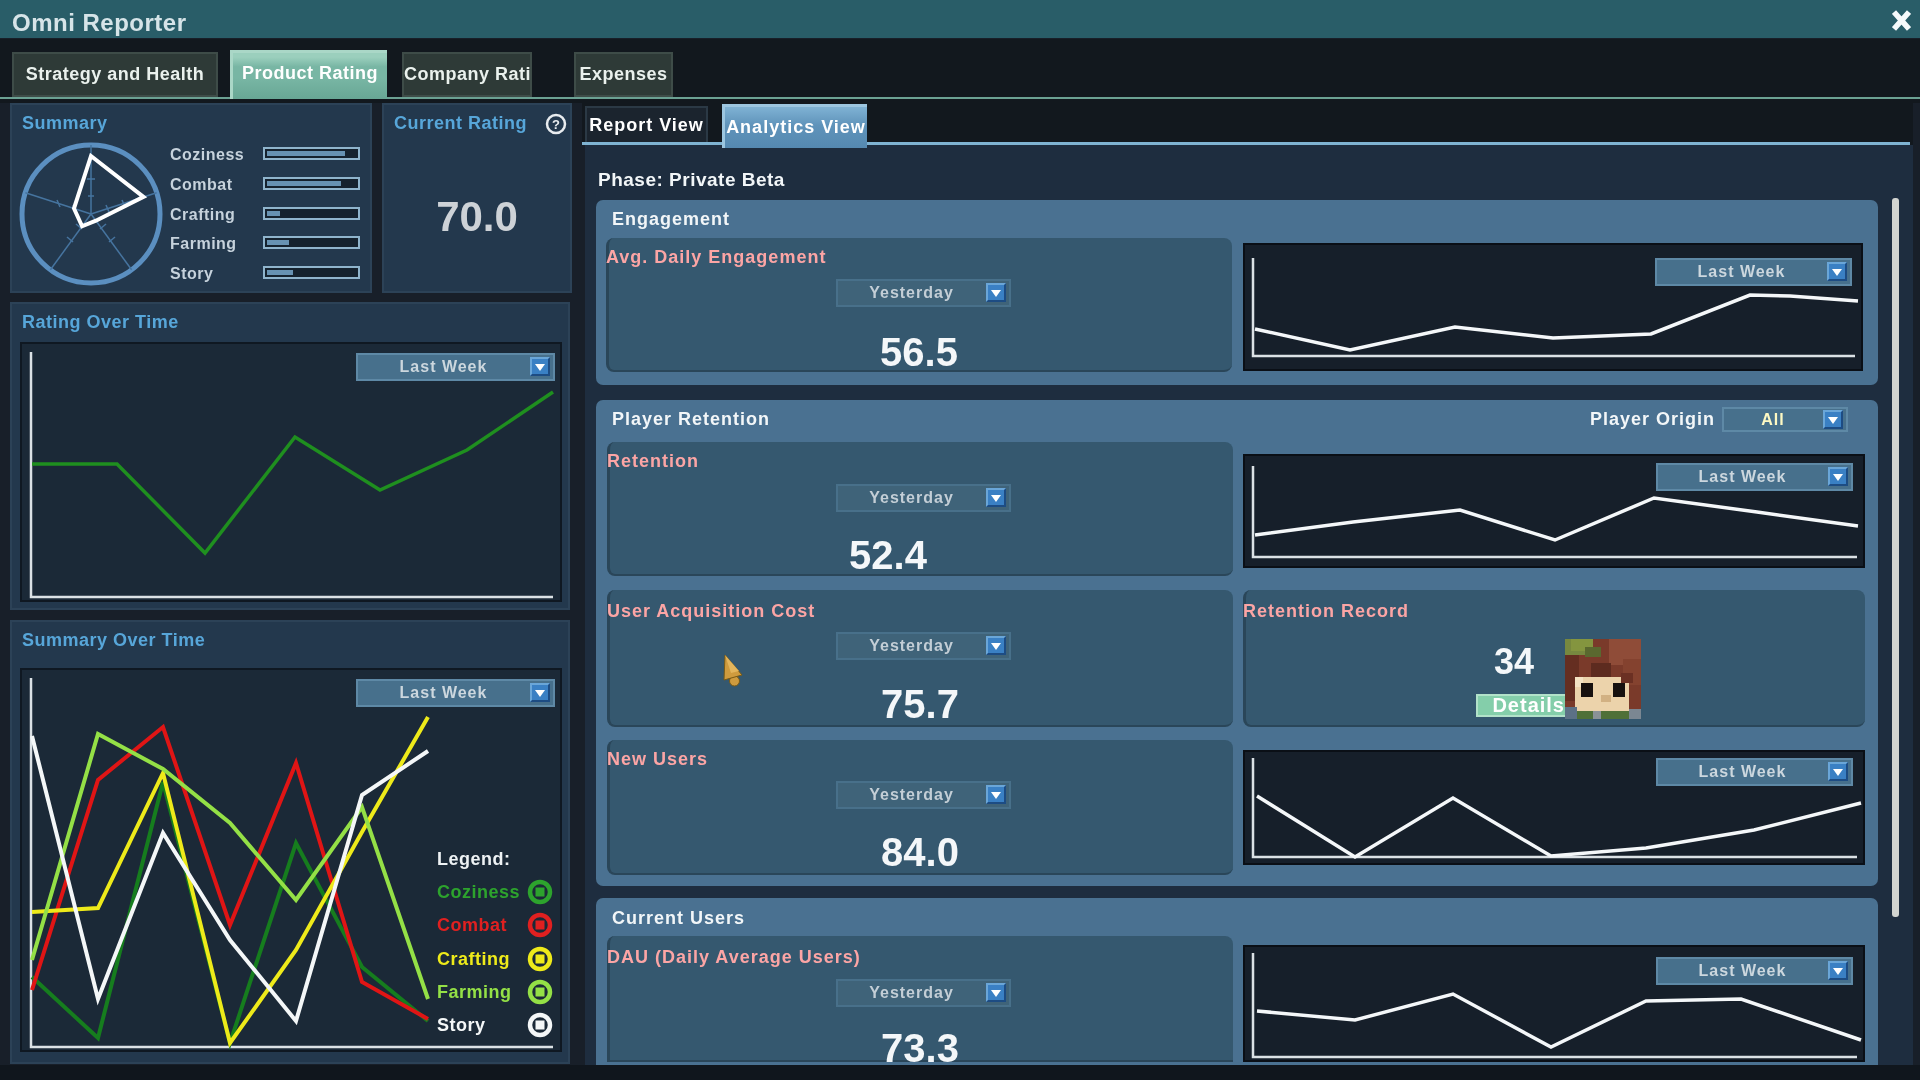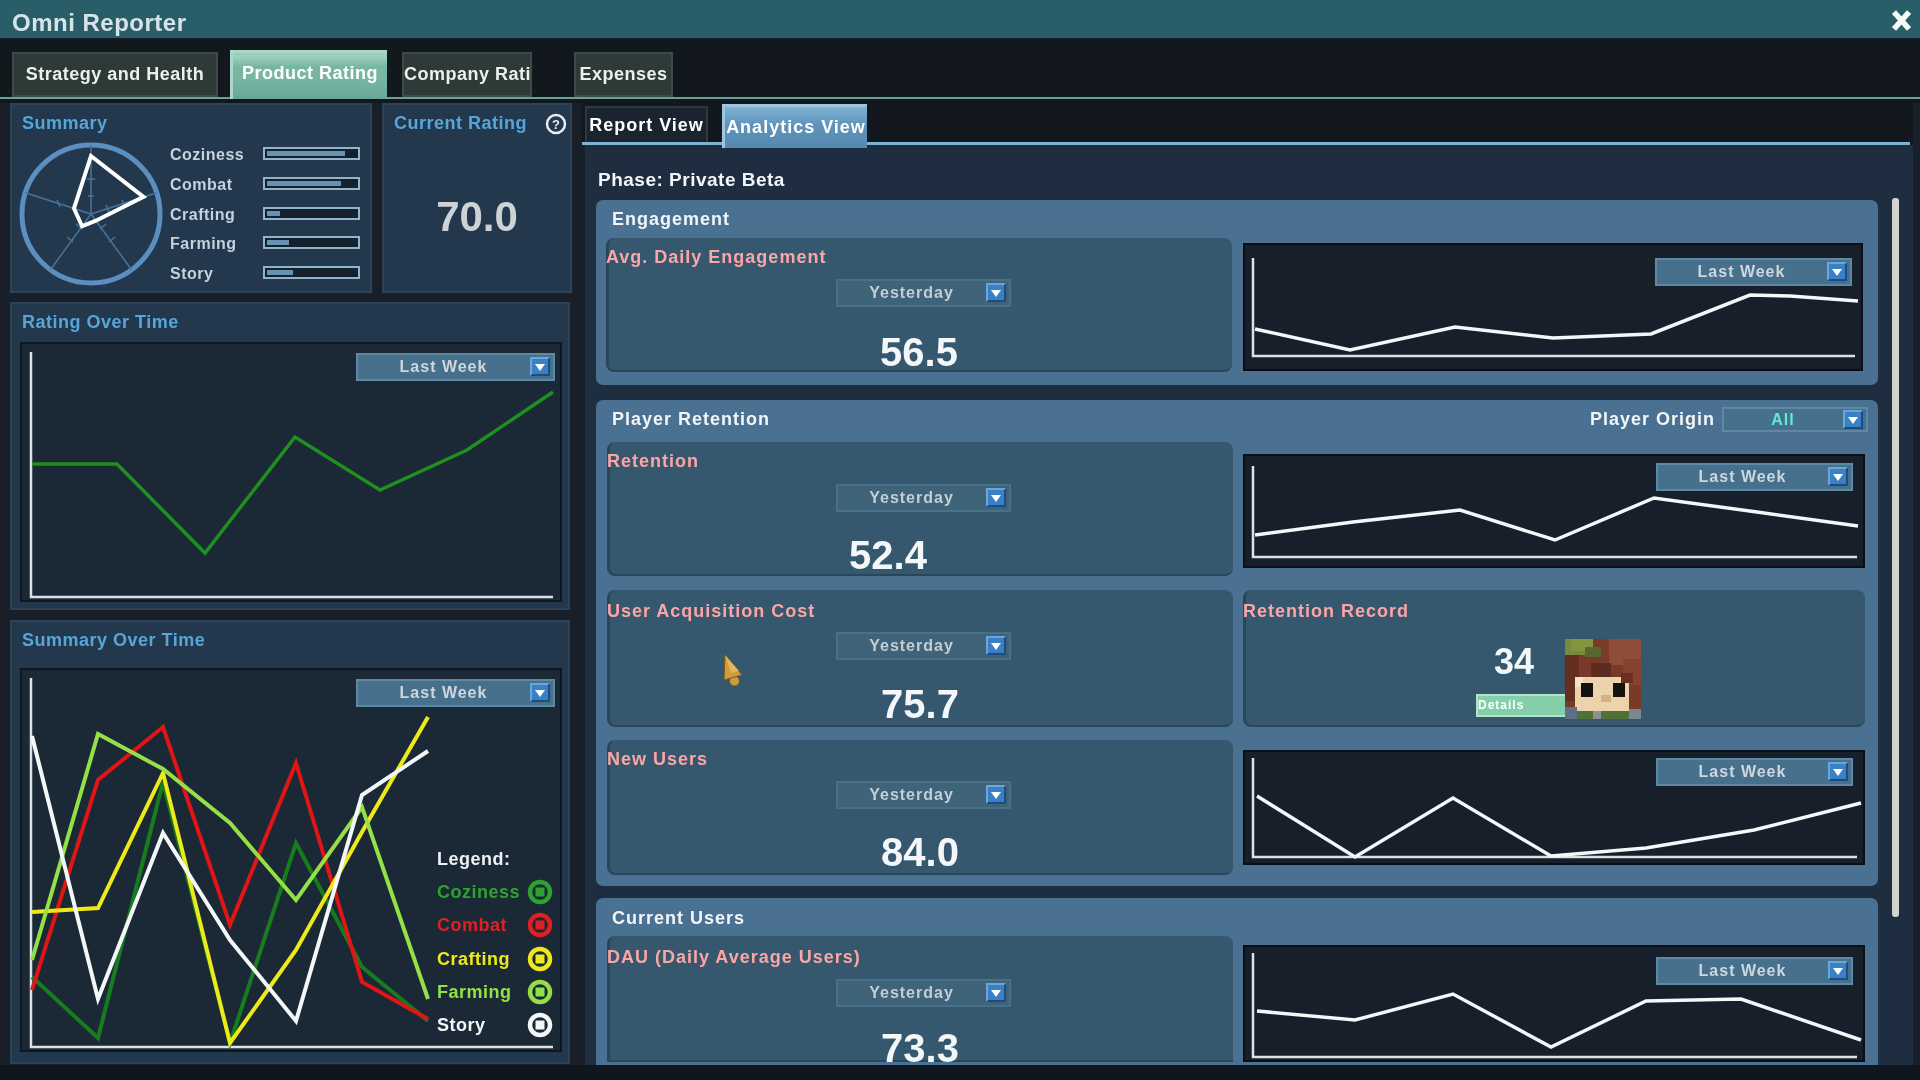--- a/index.html
+++ b/index.html
@@ -174,21 +174,21 @@
 <div class="chartbox" style="left:1243px;top:243px;width:620px;height:128px;background:#161f2a;border-color:#0a0f16"></div>
 <svg class="abs" style="left:1243px;top:243px" width="620" height="128">
   <polyline points="10,15 10,113 612,113" fill="none" stroke="#dbe1e5" stroke-width="2.5"></polyline>
   <polyline points="12,86 107,107 212,84 310,95 408,91 507,52 547,53 615,58" fill="none" stroke="#f4f7f9" stroke-width="3.5"></polyline>
 </svg>
 <div class="dd" style="left:1655px;top:258px;width:197px;height:28px;line-height:24px">Last Week<span class="ar"></span></div>
 
 <div class="sect" style="left:596px;top:400px;width:1282px;height:486px"></div>
 <div class="shead" style="left:612px;top:409px">Player Retention</div>
 <div class="shead" style="left:1590px;top:409px">Player Origin</div>
-<div class="dd" style="left:1722px;top:407px;width:146px;height:25px;line-height:21px;color:#5eead4">All<span class="ar" style="top:1px"></span></div>
+<div class="dd" style="left:1722px;top:407px;width:126px;height:25px;line-height:21px;color:#fef9c3">All<span class="ar" style="top:1px"></span></div>
 
 <div class="card" style="left:607px;top:442px;width:626px;height:134px"></div>
 <div class="ctitle" style="left:607px;top:451px;width:626px">Retention</div>
 <div class="cdd" style="left:836px;top:484px;width:175px;height:28px;line-height:24px">Yesterday<span class="ar"></span></div>
 <div class="val" style="left:607px;top:533px;width:562px">52.4</div>
 <div class="chartbox" style="left:1243px;top:454px;width:622px;height:114px;background:#161f2a;border-color:#0a0f16"></div>
 <svg class="abs" style="left:1243px;top:454px" width="622" height="114">
   <polyline points="10,12 10,103 614,103" fill="none" stroke="#dbe1e5" stroke-width="2.5"></polyline>
   <polyline points="12,81 110,68 217,56 312,86 411,44 514,58 615,72" fill="none" stroke="#f4f7f9" stroke-width="3.5"></polyline>
 </svg>
@@ -196,21 +196,21 @@
 
 <div class="card" style="left:607px;top:590px;width:626px;height:137px"></div>
 <div class="ctitle" style="left:607px;top:601px;width:626px">User Acquisition Cost</div>
 <div class="cdd" style="left:836px;top:632px;width:175px;height:28px;line-height:24px">Yesterday<span class="ar"></span></div>
 <div class="val" style="left:607px;top:682px;width:626px">75.7</div>
 
 <div class="card" style="left:1243px;top:590px;width:622px;height:137px"></div>
 <div class="ctitle" style="left:1243px;top:601px;width:622px">Retention Record</div>
 <div class="val" style="left:1243px;top:641px;width:200px;left:1414px;font-size:36px">34</div>
 <div class="abs" style="left:1476px;top:694px;width:91px;height:23px;background:#84ceaa;border:2px solid #b2e2c9;
-color:#fff;font-size:12px;text-align:left;line-height:19px;letter-spacing:1px">Details</div>
+color:#fff;font-size:20px;text-align:right;line-height:19px;letter-spacing:1px">Details</div>
 <svg class="abs" style="left:1565px;top:639px" width="76" height="80" shape-rendering="crispEdges">
   <rect x="0" y="0" width="76" height="80" fill="#7a3a2a"></rect>
   <rect x="44" y="0" width="32" height="26" fill="#8f4c38"></rect>
   <rect x="58" y="20" width="18" height="26" fill="#84422f"></rect>
   <rect x="0" y="14" width="14" height="48" fill="#652e21"></rect>
   <rect x="0" y="0" width="28" height="16" fill="#77883f"></rect>
   <rect x="6" y="0" width="22" height="12" fill="#84953f"></rect>
   <rect x="20" y="8" width="16" height="10" fill="#5a682f"></rect>
   <rect x="26" y="24" width="20" height="16" fill="#5d2b1f"></rect>
   <rect x="10" y="38" width="54" height="34" fill="#ecd3ab"></rect>

